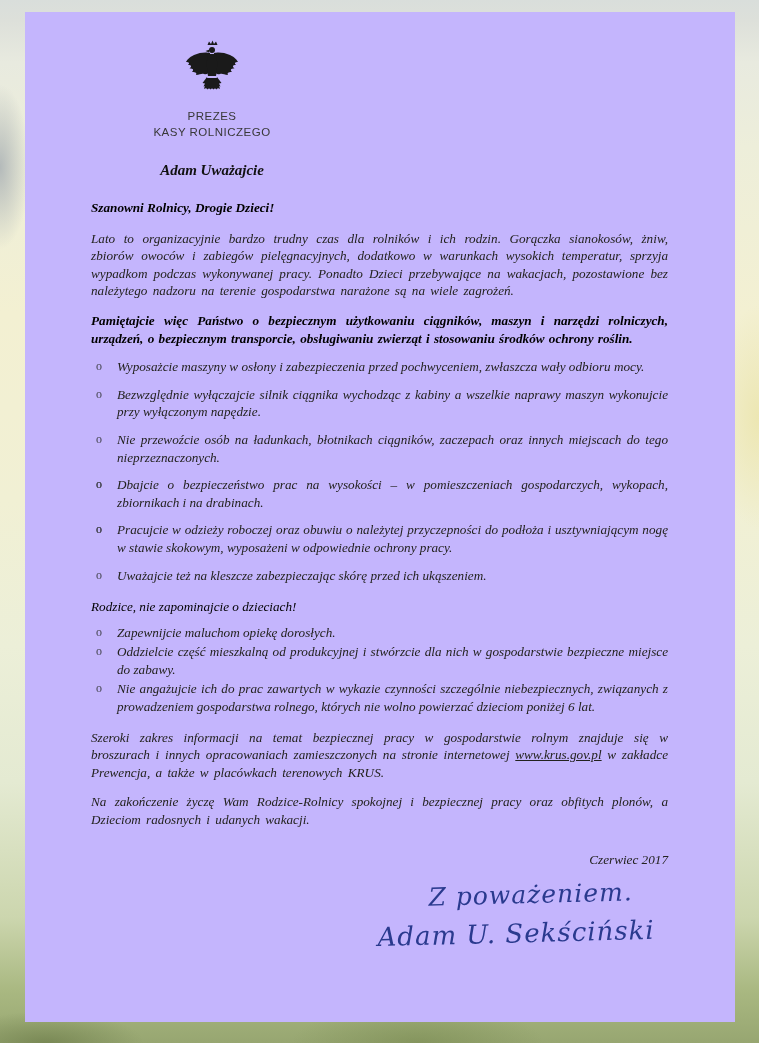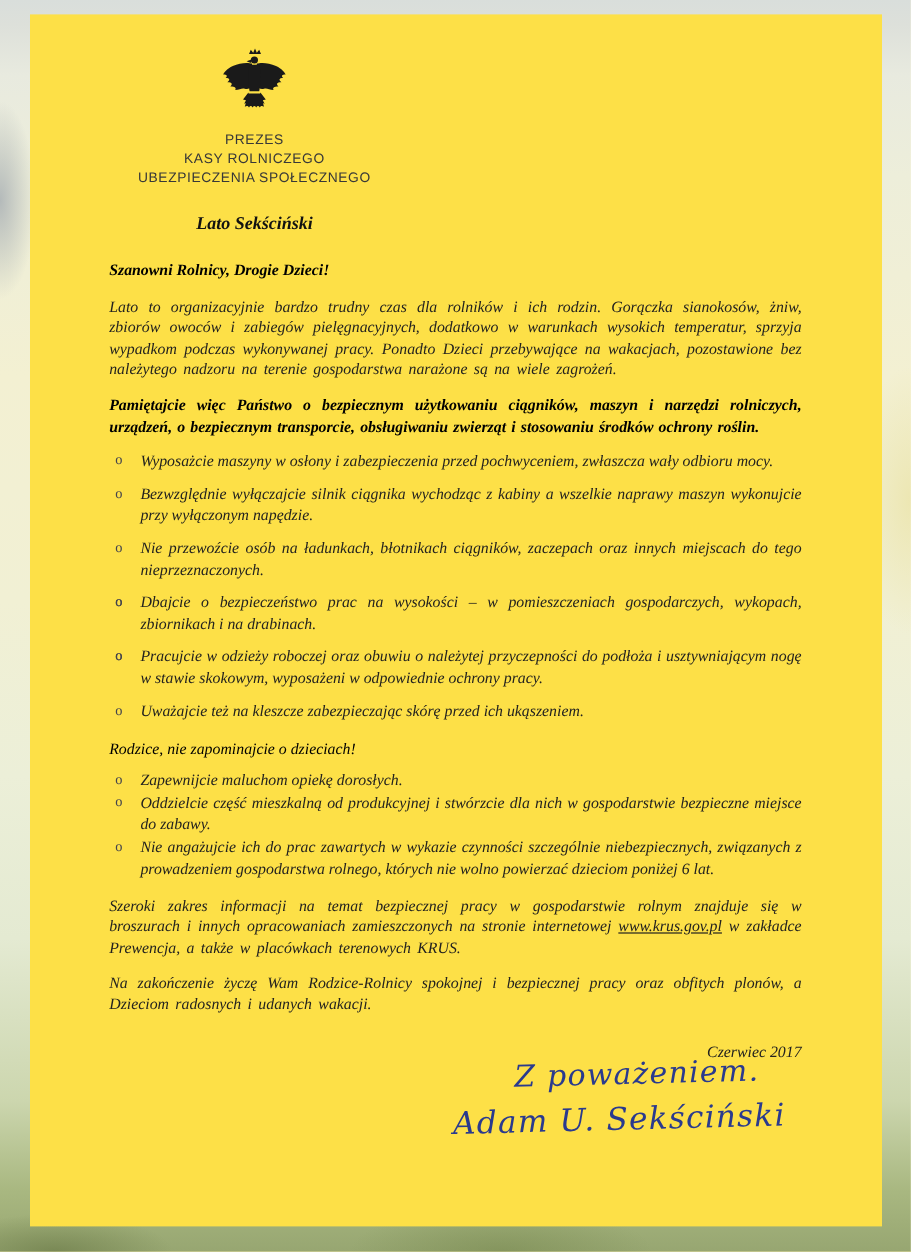--- a/index.html
+++ b/index.html
@@ -9,21 +9,21 @@
     background:
       radial-gradient(140px 45px at 6% 100%, rgba(96,112,62,0.55), rgba(96,112,62,0) 70%),
       radial-gradient(180px 55px at 55% 100%, rgba(110,128,70,0.45), rgba(110,128,70,0) 70%),
       radial-gradient(40px 110px at 0% 16%, rgba(170,177,181,0.85), rgba(170,177,181,0) 75%),
       radial-gradient(60px 140px at 100% 40%, rgba(235,228,170,0.8), rgba(235,228,170,0) 80%),
       linear-gradient(180deg, #d9dedb 0%, #dde0da 2%, #e8eadf 6%, #edeeda 14%,
         #f3f0d2 30%, #f1f0d4 48%, #ecefd8 62%, #e4ead2 75%, #ccd6ae 88%, #a9b881 95%, #97a671 100%);
   }
   .sheet {
     position: absolute; left: 25px; top: 12px; width: 710px; height: 1010px;
-    background: #fde047;
+    background: #c4b5fd;
   }
   
   .header-block { margin: 28px 0 0 22px; width: 330px; text-align: center; color: #2c2c2c; }
   .eagle { display: inline-block; height: 60px; width: 62px; }
   .header-title { font-family: "Liberation Sans", sans-serif; font-size: 11.5px;
     line-height: 16px; letter-spacing: 0.5px; color: #383838; margin-top: 4px; }
   .author { margin-top: 22px; font-style: italic; font-weight: bold; font-size: 15px; color: #111; }
   
   .letter-body { margin: 20px 67px 0 66px; font-style: italic; font-size: 13.2px;
     line-height: 17.6px; color: #23221f; text-align: justify; }
@@ -66,23 +66,22 @@
           <path d="M52,28 h16 c3,10 3,30 0,44 h-16 c-3,-14 -3,-34 0,-44 z"></path>
           <path d="M50,74 l-9,12 5,1 -3,6 6,-2 1,5 4,-6 z"></path>
           <path d="M70,74 l9,12 -5,1 3,6 -6,-2 -1,5 -4,-6 z"></path>
           <path d="M50,76 h20 l6,22 c-3,-2 -5,-2 -7,1 c-2,-3 -4,-3 -6,0 c-2,-3 -4,-3 -6,0 c-2,-3 -4,-3 -6,0 c-2,-3 -4,-3 -7,-1 z"></path>
         </g>
       </svg>
     </span>
     <div class="header-title">
       <div>PREZES</div>
       <div>KASY ROLNICZEGO</div>
-      <div>UBEZPIECZENIA SPOŁECZNEGO</div>
     </div>
-    <div class="author">Lato Sekściński</div>
+    <div class="author">Adam Uważajcie</div>
   </div>
 
   <div class="letter-body">
     <p class="salutation">Szanowni Rolnicy, Drogie Dzieci!</p>
 
     <p class="para">Lato to organizacyjnie bardzo trudny czas dla rolników i ich rodzin. Gorączka sianokosów, żniw, zbiorów owoców i zabiegów pielęgnacyjnych, dodatkowo w warunkach wysokich temperatur, sprzyja wypadkom podczas wykonywanej pracy. Ponadto Dzieci przebywające na wakacjach, pozostawione bez należytego nadzoru na terenie gospodarstwa narażone są na wiele zagrożeń.</p>
 
     <p class="bold-para">Pamiętajcie więc Państwo o bezpiecznym użytkowaniu ciągników, maszyn i narzędzi rolniczych, urządzeń, o bezpiecznym transporcie, obsługiwaniu zwierząt i stosowaniu środków ochrony roślin.</p>
 
     <ul class="blist loose">

